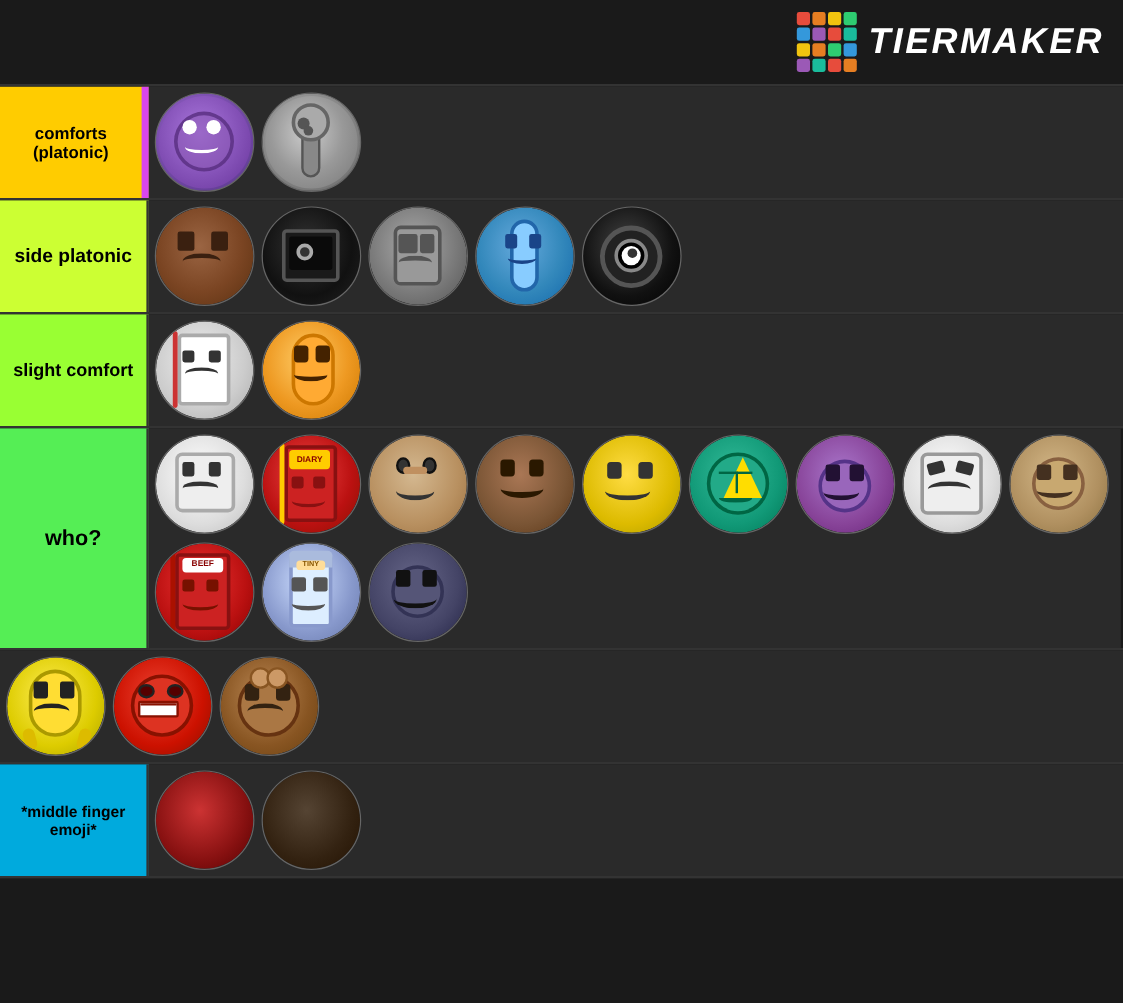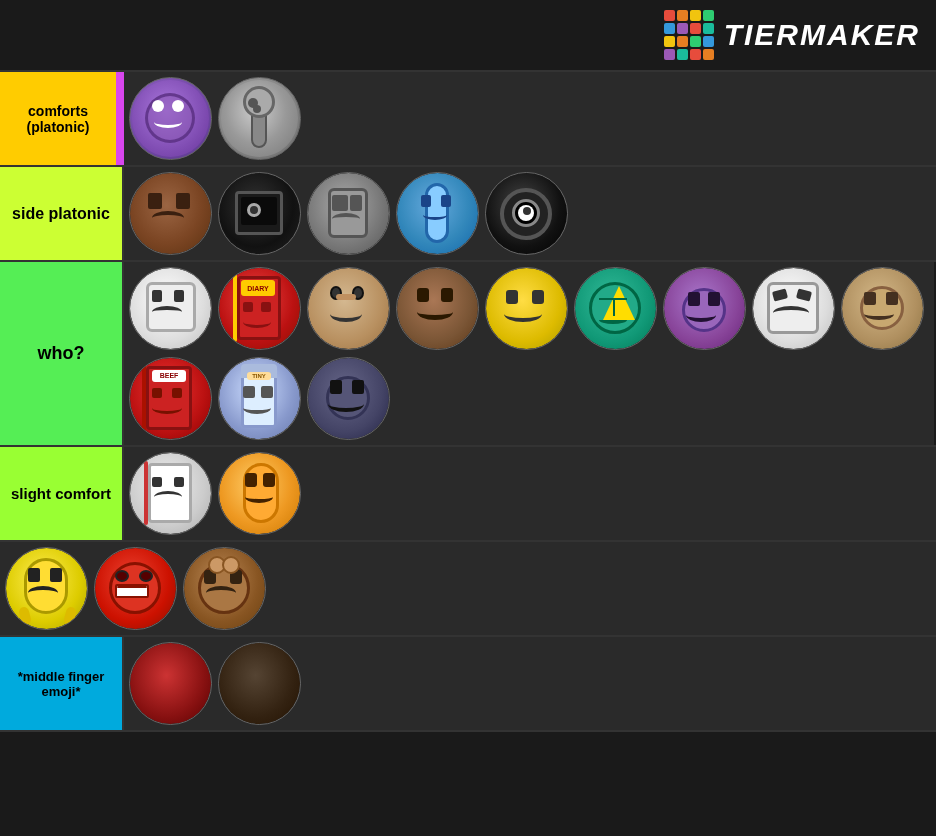--- a/index.html
+++ b/index.html
@@ -58,21 +58,21 @@
     </div>
     <div style="font-size:30px; font-weight:900; color:#fff; font-style:italic; letter-spacing:2px; text-transform:uppercase; font-family:'Arial Black', Arial, sans-serif;">TierMaker</div>
   </div>
 </div>
 
 <div style="display:flex; flex-direction:column; width:936px;">
 
 
 
   <div style="display:flex; flex-direction:row; border-bottom:2px solid #333; min-height:92px;">
-    <div style="width:124px; min-width:124px; background:#ffcc00; display:flex; align-items:center; justify-content:center; text-align:center; font-size:14px; font-weight:bold; color:#000; border-right:8px solid #d946ef; padding:6px;">comforts (platonic)</div>
+    <div style="width:124px; min-width:124px; background:#ffcc00; display:flex; align-items:center; justify-content:center; text-align:center; font-size:14px; font-weight:bold; color:#000; border-right:6px solid #d946ef; padding:6px;">comforts (platonic)</div>
     <div style="background:#2a2a2a; display:flex; flex-direction:row; flex-wrap:wrap; align-items:flex-start; padding:3px; flex:1; gap:2px;">
 
       <div class="avatar" style="position:relative; overflow:hidden; background: radial-gradient(circle at 40% 35%, #9966cc, #553388);">
         <div style="position:absolute; inset:2px; background: radial-gradient(ellipse at 45% 40%, #aa77dd 0%, #8855bb 50%, #663399 100%); border-radius:50%;"></div>
         <div style="position:absolute; top:15px; left:15px; width:50px; height:50px; background:rgba(140,90,180,0.5); border-radius:50%; border:3px solid rgba(80,40,120,0.7);"></div>
         <div style="position:absolute; top:22px; left:22px; width:12px; height:12px; background:#fff; border-radius:50%;"></div>
         <div style="position:absolute; top:22px; left:42px; width:12px; height:12px; background:#fff; border-radius:50%;"></div>
         <div style="position:absolute; top:38px; left:24px; width:28px; height:12px; border-bottom:3px solid #fff; border-radius:0 0 50% 50%;"></div>
       </div>
 
@@ -119,20 +119,43 @@
         <div style="position:absolute; top:22px; left:44px; width:10px; height:12px; background:#1a4488; border-radius:2px;"></div>
         <div style="position:absolute; top:37px; left:26px; width:24px; height:10px; border-bottom:3px solid #1a4488; border-radius:0 0 50% 50%;"></div>
       </div>
 
       <div class="avatar" style="position:relative; overflow:hidden;">
         <div style="position:absolute; inset:0; background: radial-gradient(ellipse at 45% 40%, #444444 0%, #111111 60%, #000000 100%); border-radius:50%;"></div>
         <div style="position:absolute; top:15px; left:14px; width:52px; height:52px; background:#222; border-radius:50%; border:4px solid #555;"></div>
         <div style="position:absolute; top:26px; left:26px; width:28px; height:28px; background:#000; border-radius:50%; border:3px solid #888;"></div>
         <div style="position:absolute; top:32px; left:32px; width:16px; height:16px; background:#fff; border-radius:50%;"></div>
         <div style="position:absolute; top:34px; left:37px; width:8px; height:8px; background:#333; border-radius:50%;"></div>
+      </div>
+    </div>
+  </div>
+
+  <div style="display:flex; flex-direction:row; border-bottom:2px solid #333; min-height:92px;">
+    <div style="width:124px; min-width:124px; background:#99ff33; display:flex; align-items:center; justify-content:center; text-align:center; font-size:15px; font-weight:bold; color:#000; border-right:2px solid #333; padding:6px;">slight comfort</div>
+    <div style="background:#2a2a2a; display:flex; flex-direction:row; flex-wrap:wrap; align-items:flex-start; padding:3px; flex:1; gap:2px;">
+
+      <div class="avatar" style="position:relative; overflow:hidden;">
+        <div style="position:absolute; inset:0; background: radial-gradient(ellipse at 45% 40%, #eeeeee 0%, #cccccc 60%, #aaaaaa 100%); border-radius:50%;"></div>
+        <div style="position:absolute; top:10px; left:18px; width:44px; height:60px; background:#fff; border-radius:4px; border:3px solid #aaa;"></div>
+        <div style="position:absolute; top:8px; left:14px; width:4px; height:64px; background:#cc3333; border-radius:2px;"></div>
+        <div style="position:absolute; top:24px; left:22px; width:10px; height:10px; background:#333; border-radius:2px;"></div>
+        <div style="position:absolute; top:24px; left:44px; width:10px; height:10px; background:#333; border-radius:2px;"></div>
+        <div style="position:absolute; top:38px; left:24px; width:28px; height:12px; border-top:3px solid #333; border-radius:50% 50% 0 0;"></div>
+      </div>
+
+      <div class="avatar" style="position:relative; overflow:hidden;">
+        <div style="position:absolute; inset:0; background: radial-gradient(ellipse at 45% 40%, #ffcc66 0%, #ee9922 55%, #cc7700 100%); border-radius:50%;"></div>
+        <div style="position:absolute; top:10px; left:24px; width:36px; height:60px; background:#ffaa33; border-radius:18px; border:3px solid #cc7700;"></div>
+        <div style="position:absolute; top:20px; left:26px; width:12px; height:14px; background:#442200; border-radius:3px;"></div>
+        <div style="position:absolute; top:20px; left:44px; width:12px; height:14px; background:#442200; border-radius:3px;"></div>
+        <div style="position:absolute; top:38px; left:26px; width:28px; height:12px; border-bottom:4px solid #442200; border-radius:0 0 50% 50%;"></div>
       </div>
     </div>
   </div>
 
   <div style="display:flex; flex-direction:row; border-bottom:2px solid #333; min-height:185px;">
     <div style="width:124px; min-width:124px; background:#55ee55; display:flex; align-items:center; justify-content:center; text-align:center; font-size:18px; font-weight:bold; color:#000; border-right:2px solid #333; padding:6px;">who?</div>
     <div style="background:#2a2a2a; display:flex; flex-direction:row; flex-wrap:wrap; align-items:flex-start; padding:3px; flex:1; gap:2px; max-width:810px;">
 
       <div class="avatar" style="position:relative; overflow:hidden;">
         <div style="position:absolute; inset:0; background: radial-gradient(ellipse at 45% 40%, #ffffff 0%, #dddddd 60%, #bbbbbb 100%); border-radius:50%;"></div>
@@ -230,43 +253,20 @@
       <div class="avatar" style="position:relative; overflow:hidden;">
         <div style="position:absolute; inset:0; background: radial-gradient(ellipse at 45% 40%, #666688 0%, #444466 60%, #222244 100%); border-radius:50%;"></div>
         <div style="position:absolute; top:18px; left:18px; width:44px; height:44px; background:#555577; border-radius:50%; border:3px solid #333355;"></div>
         <div style="position:absolute; top:22px; left:22px; width:12px; height:14px; background:#111; border-radius:2px;"></div>
         <div style="position:absolute; top:22px; left:44px; width:12px; height:14px; background:#111; border-radius:2px;"></div>
         <div style="position:absolute; top:38px; left:20px; width:36px; height:16px; border-bottom:4px solid #111; border-radius:0 0 50% 50%;"></div>
       </div>
     </div>
   </div>
 
-  <div style="display:flex; flex-direction:row; border-bottom:2px solid #333; min-height:92px;">
-    <div style="width:124px; min-width:124px; background:#99ff33; display:flex; align-items:center; justify-content:center; text-align:center; font-size:15px; font-weight:bold; color:#000; border-right:2px solid #333; padding:6px;">slight comfort</div>
-    <div style="background:#2a2a2a; display:flex; flex-direction:row; flex-wrap:wrap; align-items:flex-start; padding:3px; flex:1; gap:2px;">
-
-      <div class="avatar" style="position:relative; overflow:hidden;">
-        <div style="position:absolute; inset:0; background: radial-gradient(ellipse at 45% 40%, #eeeeee 0%, #cccccc 60%, #aaaaaa 100%); border-radius:50%;"></div>
-        <div style="position:absolute; top:10px; left:18px; width:44px; height:60px; background:#fff; border-radius:4px; border:3px solid #aaa;"></div>
-        <div style="position:absolute; top:8px; left:14px; width:4px; height:64px; background:#cc3333; border-radius:2px;"></div>
-        <div style="position:absolute; top:24px; left:22px; width:10px; height:10px; background:#333; border-radius:2px;"></div>
-        <div style="position:absolute; top:24px; left:44px; width:10px; height:10px; background:#333; border-radius:2px;"></div>
-        <div style="position:absolute; top:38px; left:24px; width:28px; height:12px; border-top:3px solid #333; border-radius:50% 50% 0 0;"></div>
-      </div>
-
-      <div class="avatar" style="position:relative; overflow:hidden;">
-        <div style="position:absolute; inset:0; background: radial-gradient(ellipse at 45% 40%, #ffcc66 0%, #ee9922 55%, #cc7700 100%); border-radius:50%;"></div>
-        <div style="position:absolute; top:10px; left:24px; width:36px; height:60px; background:#ffaa33; border-radius:18px; border:3px solid #cc7700;"></div>
-        <div style="position:absolute; top:20px; left:26px; width:12px; height:14px; background:#442200; border-radius:3px;"></div>
-        <div style="position:absolute; top:20px; left:44px; width:12px; height:14px; background:#442200; border-radius:3px;"></div>
-        <div style="position:absolute; top:38px; left:26px; width:28px; height:12px; border-bottom:4px solid #442200; border-radius:0 0 50% 50%;"></div>
-      </div>
-    </div>
-  </div>
-
   <div style="display:flex; flex-direction:row; border-bottom:2px solid #333; min-height:95px;">
     <div style="background:#2a2a2a; display:flex; flex-direction:row; flex-wrap:wrap; align-items:flex-start; padding:3px; flex:1; gap:2px;">
 
       <div class="avatar" style="position:relative; overflow:hidden;">
         <div style="position:absolute; inset:0; background: radial-gradient(ellipse at 45% 40%, #ffee55 0%, #ddcc00 60%, #aaa000 100%); border-radius:50%;"></div>
         <div style="position:absolute; top:10px; left:18px; width:44px; height:56px; background:#ffdd33; border-radius:22px; border:3px solid #aa9900;"></div>
         <div style="position:absolute; top:20px; left:22px; width:12px; height:14px; background:#222; border-radius:2px;"></div>
         <div style="position:absolute; top:20px; left:44px; width:12px; height:14px; background:#222; border-radius:2px;"></div>
         <div style="position:absolute; top:38px; left:22px; width:30px; height:14px; border-top:4px solid #222; border-radius:50% 50% 0 0;"></div>
         <div style="position:absolute; bottom:4px; left:14px; width:10px; height:18px; background:#ddbb00; border-radius:5px; transform:rotate(-15deg);"></div>

